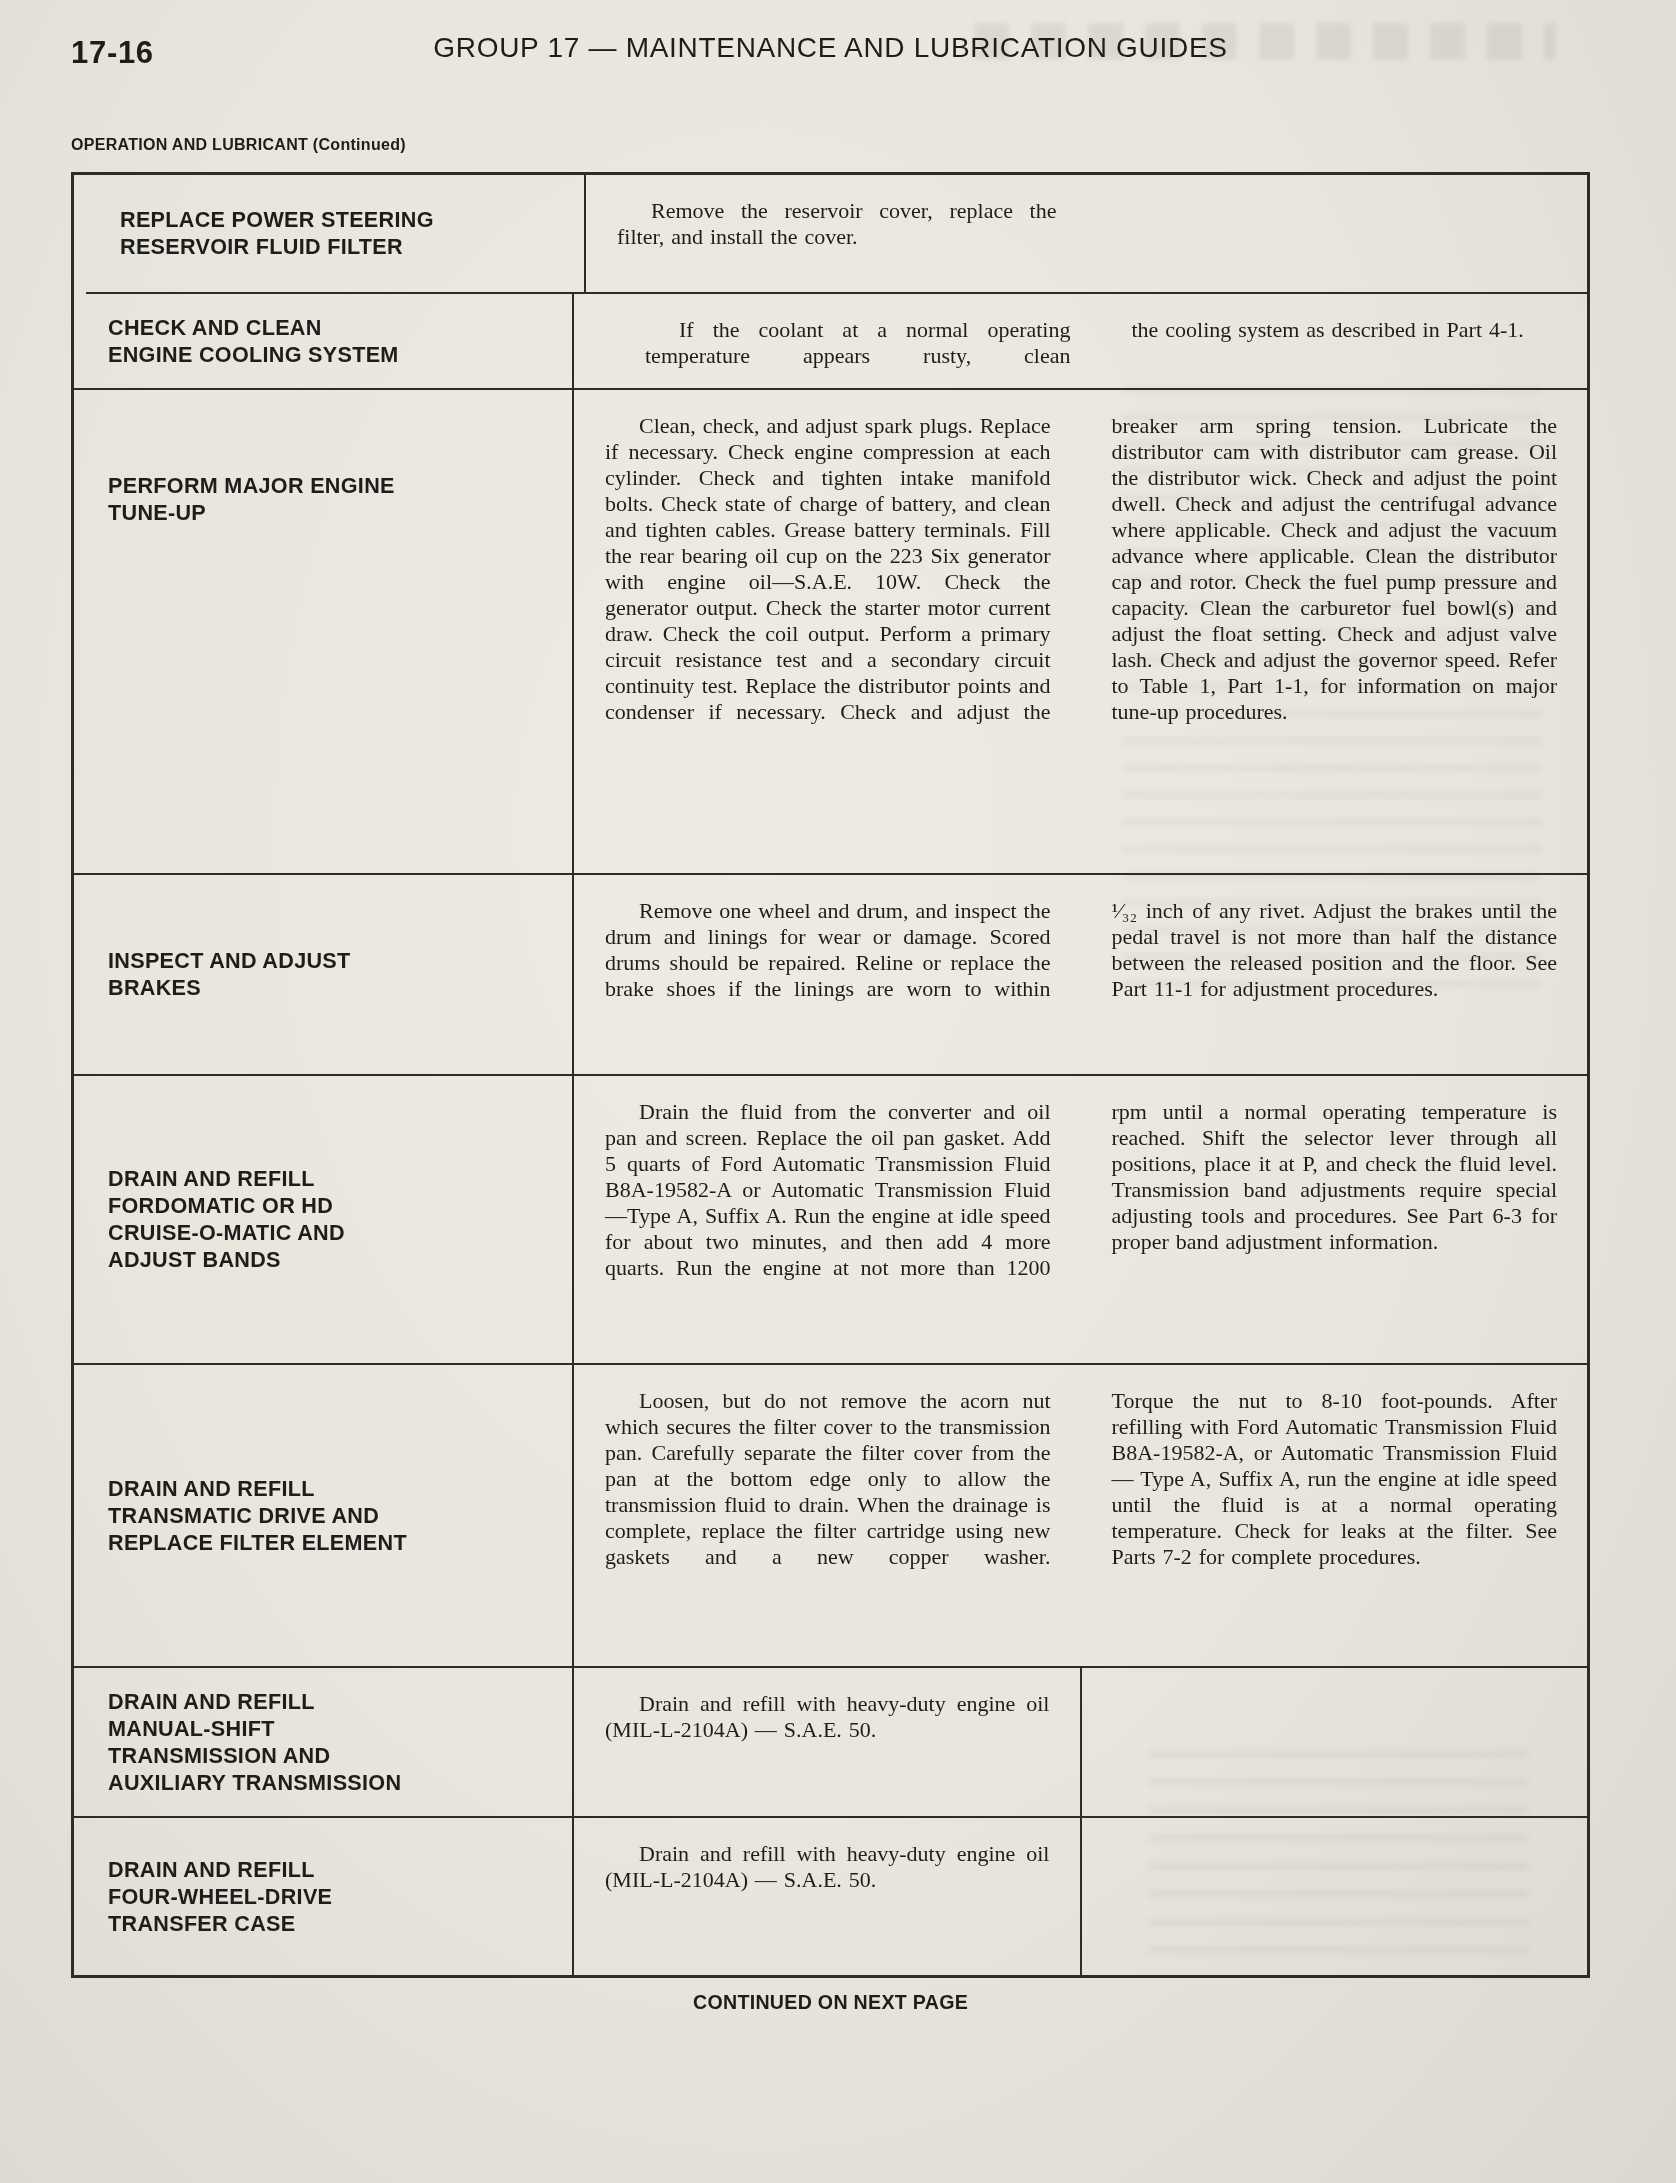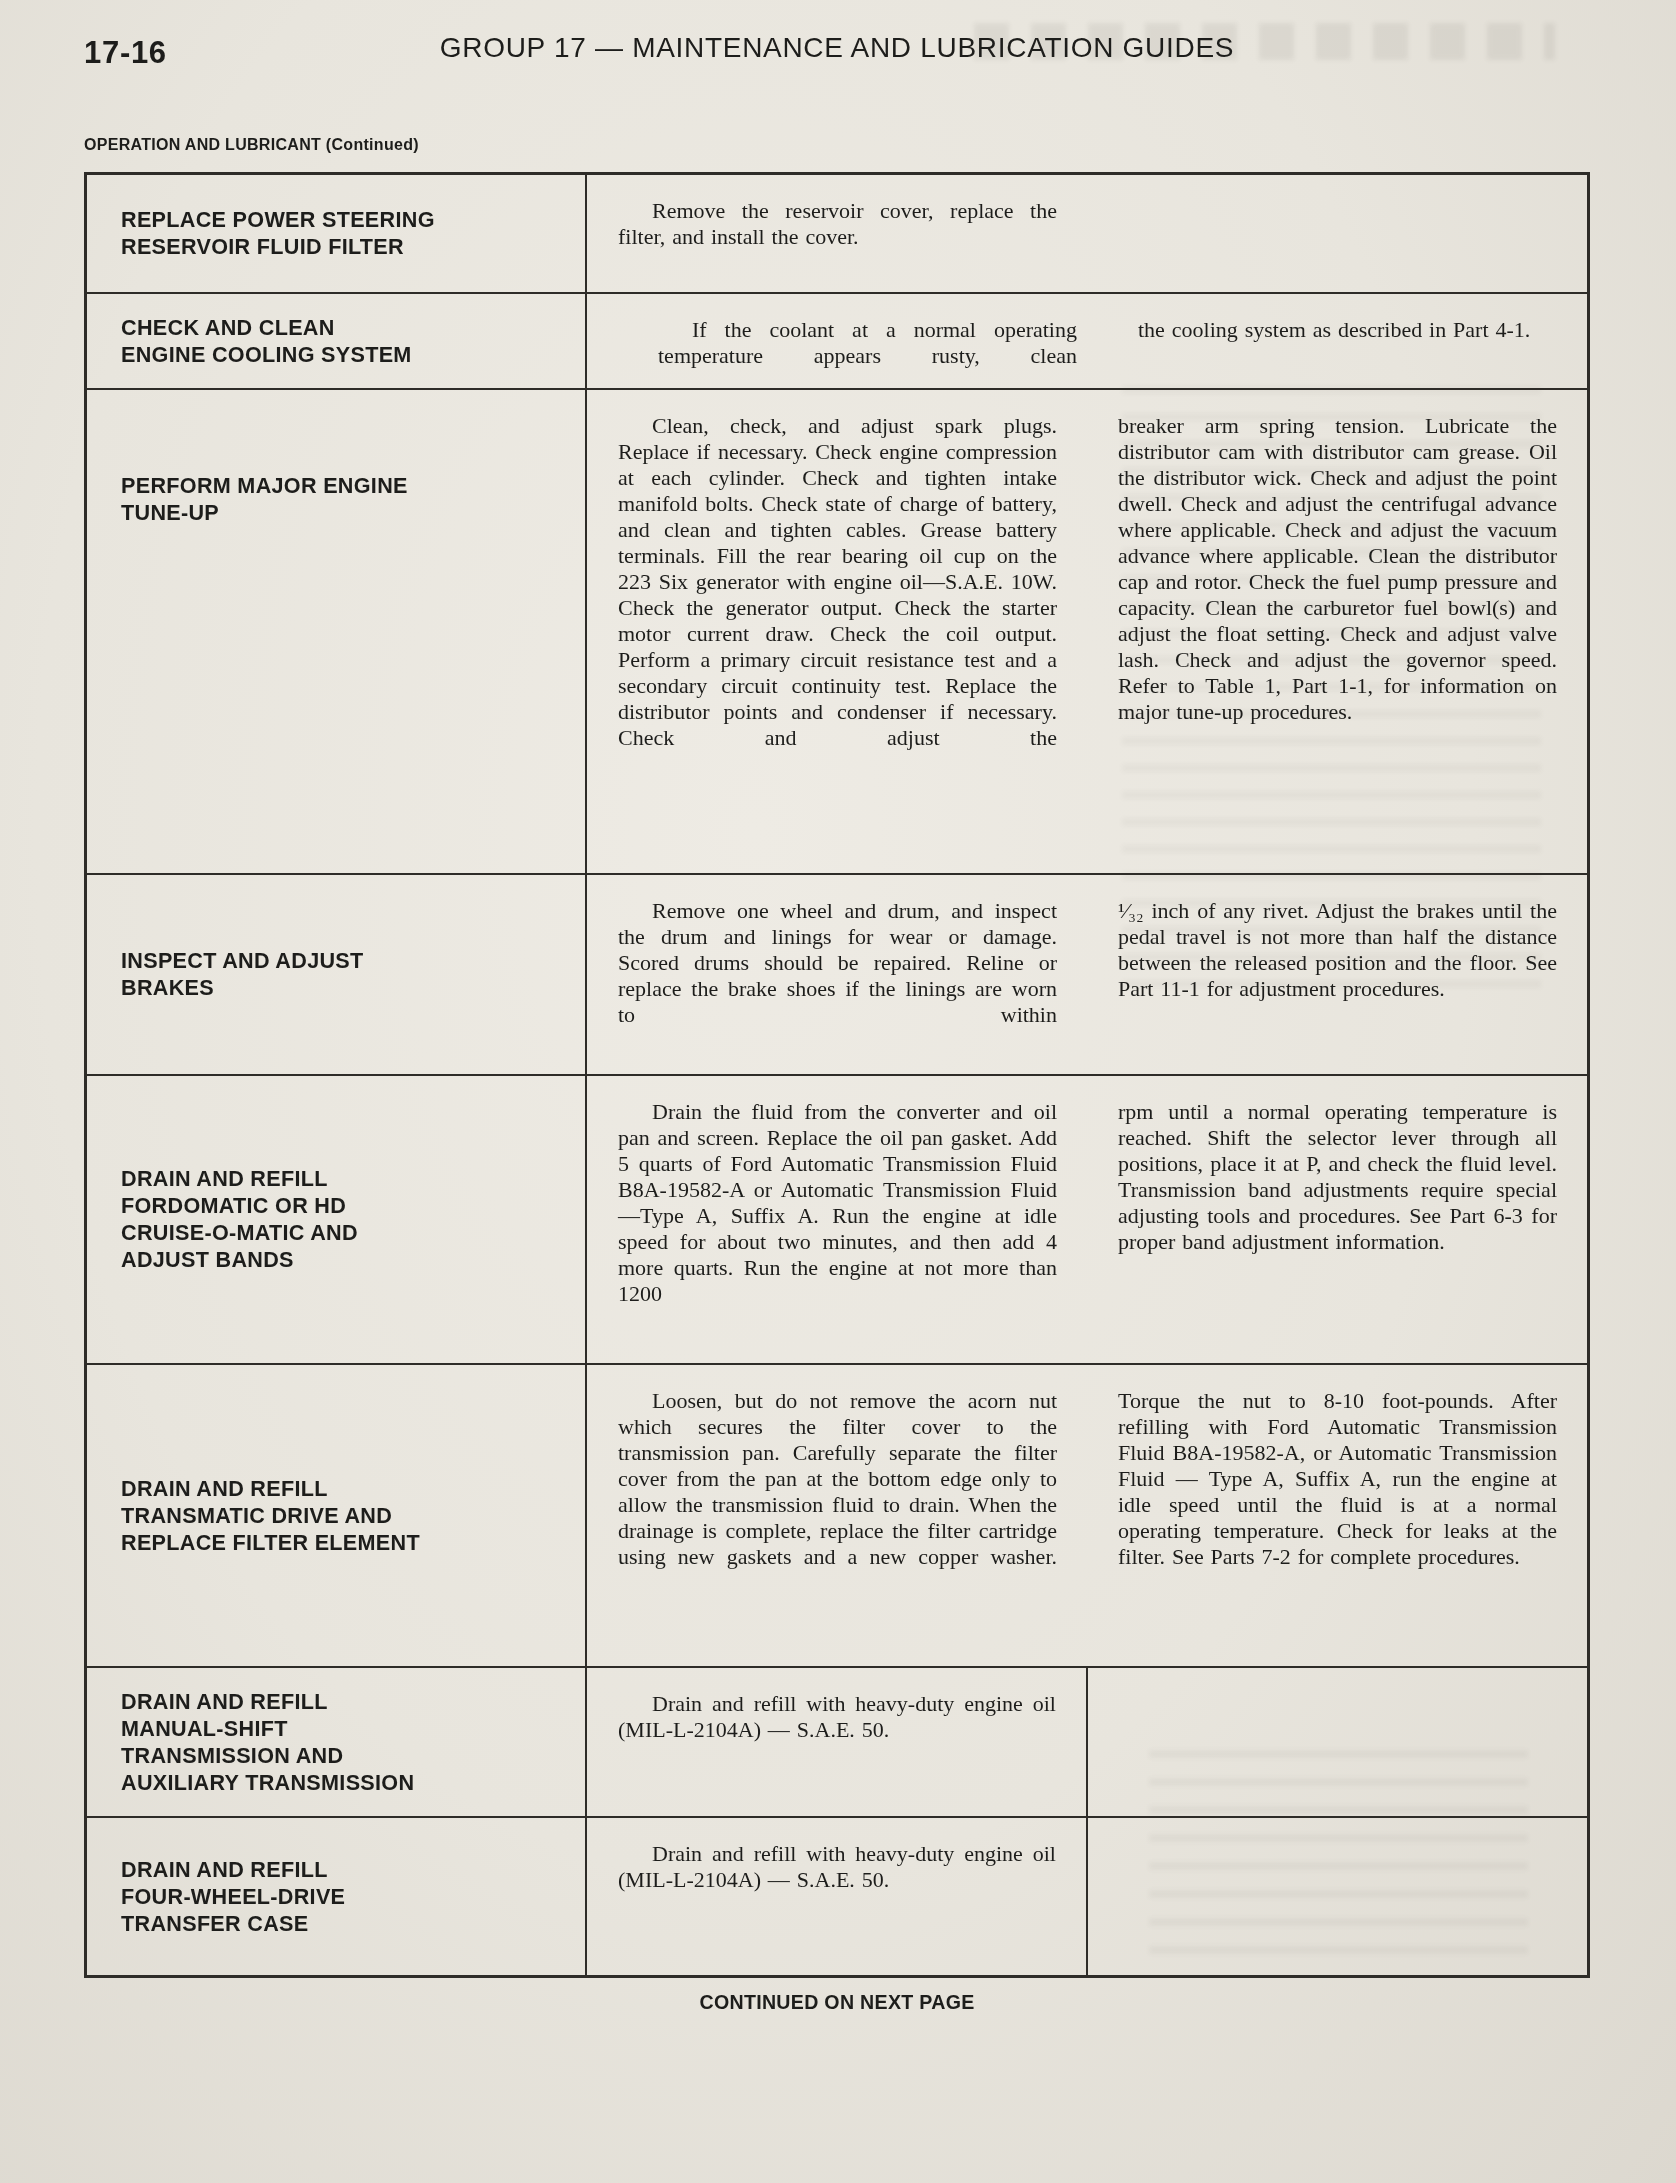--- a/index.html
+++ b/index.html
@@ -23,21 +23,21 @@
   }
   .ghost-2 {
     top:379px; left:1122px; width:419px; height:609px; opacity:0.045;
     background: repeating-linear-gradient(0deg, #4a463e 0 8px, transparent 8px 27px);
   }
   .ghost-3 {
     top:1731px; left:1149px; width:379px; height:223px; opacity:0.05;
     background: repeating-linear-gradient(0deg, #4a463e 0 8px, transparent 8px 28px);
   }
 
-  .content { position:absolute; top:32px; left:84px; right:87px; }
+  .content { position:absolute; top:32px; left:71px; right:87px; }
 
   .page-header { position:relative; height:39px; }
   .page-number {
     position:absolute; left:0; top:2.7px;
     font-family:"Liberation Sans", sans-serif; font-weight:bold;
     font-size:31px; letter-spacing:0.7px;
   }
   .header-title {
     text-align:center;
     font-family:"Liberation Sans", sans-serif; font-weight:normal;
@@ -76,21 +76,21 @@
     padding:23px 30px 6px 31px;
     font-size:22px; line-height:26px;
     text-align:justify;
     word-spacing:1.4px;
   }
   .text-col.indent { text-indent:34px; }
   .text-col.cont { text-align-last:justify; }
   .op-row.ruled .col2 { border-left:2.7px solid #2e2c28; }
 
   
-  .r0 { min-height:119px; }
+  .r0 { min-height:119px;margin-left:12px; }
   .r1 { min-height:96px;gap:40px; }
   .r2 { min-height:485px; }
   .r3 { min-height:201px; }
   .r4 { min-height:289px; }
   .r5 { min-height:303px; }
   .r6 { min-height:142px; }
   .r7 { min-height:157px; }
 
   .footer-note {
     margin-top:13.5px;

